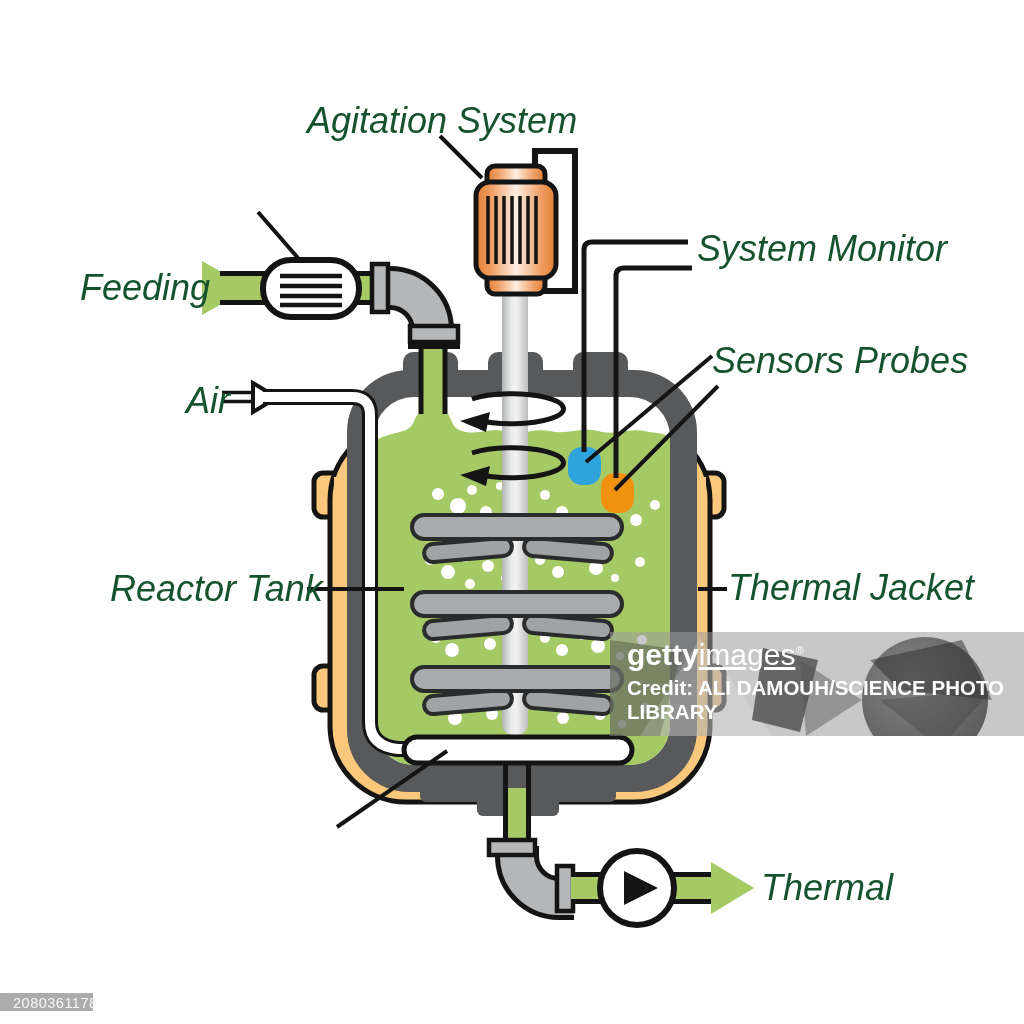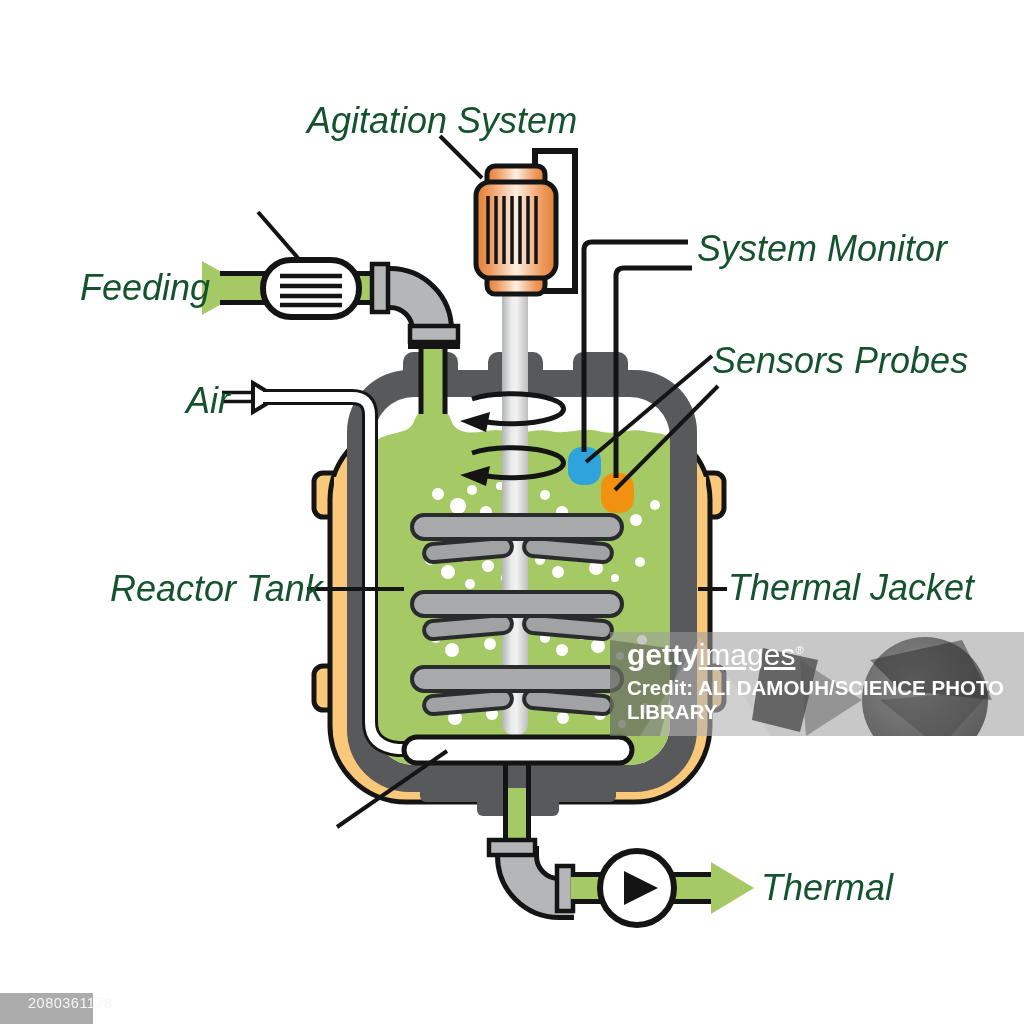--- a/index.html
+++ b/index.html
@@ -7,22 +7,22 @@
          font-family:"Liberation Sans", sans-serif;}
   .stage svg{position:absolute;left:0;top:0;}
   .lbl{position:absolute;font-size:36px;color:#14532d;white-space:nowrap;line-height:1.2;font-style:italic;}
   .wm-brand{position:absolute;left:627px;top:638px;color:#fff;font-size:30px;line-height:1.1;
             white-space:nowrap;}
   .wm-brand .b{font-weight:700;}
   .wm-brand .r{font-weight:400;text-decoration:underline;}
   .wm-brand sup{font-size:11px;vertical-align:super;}
   .wm-credit{position:absolute;left:627px;top:676px;width:400px;color:#fff;
              font-size:20.5px;font-weight:700;line-height:1.16;}
-  .id-badge{position:absolute;left:0;top:993px;width:93px;height:31px;background:#acacac;
-            color:#f5f5f5;font-size:14.5px;line-height:21px;padding-left:28px;
+  .id-badge{position:absolute;left:0;top:993px;width:93px;height:18px;background:#acacac;
+            color:#f5f5f5;font-size:14.5px;line-height:21px;padding-left:13px;
             box-sizing:border-box;letter-spacing:.5px;}
 </style>
 </head>
 <body>
 
 <div class="stage">
 
 <svg width="1024" height="1024" viewBox="0 0 1024 1024">
   <defs>
     <linearGradient id="motorGrad" x1="0" y1="0" x2="1" y2="0">

